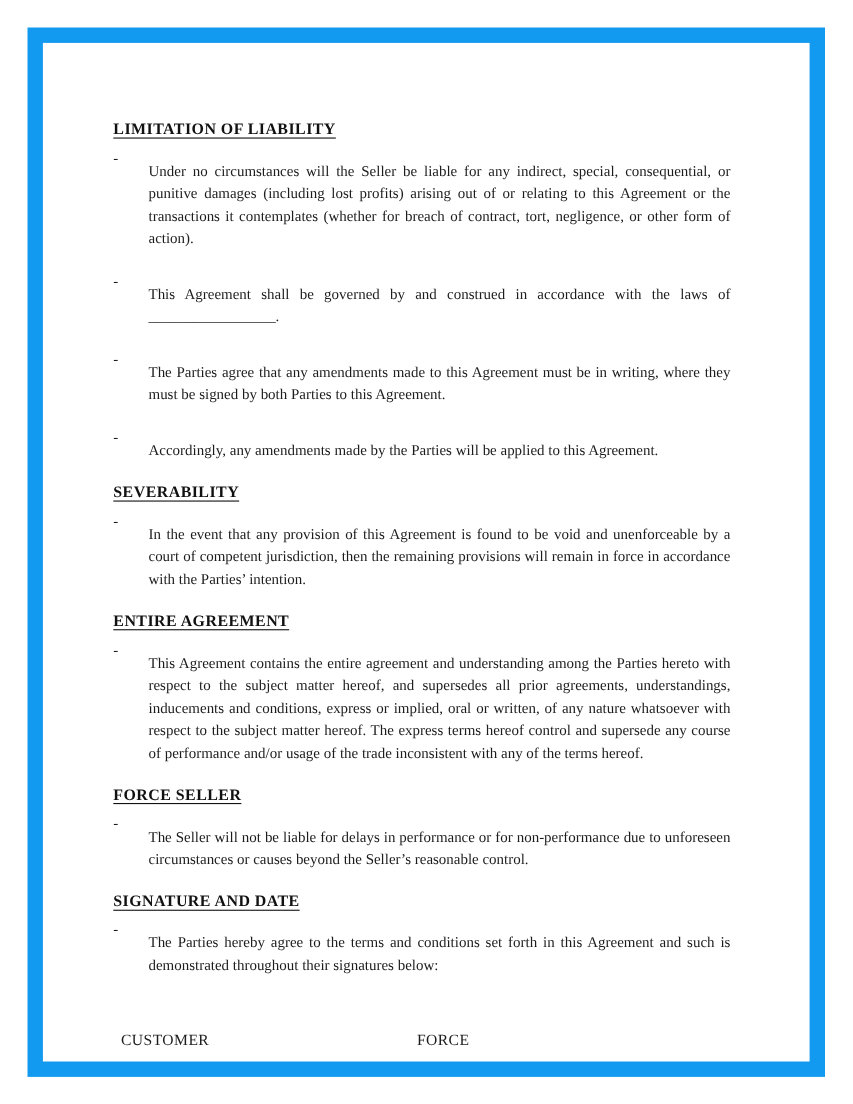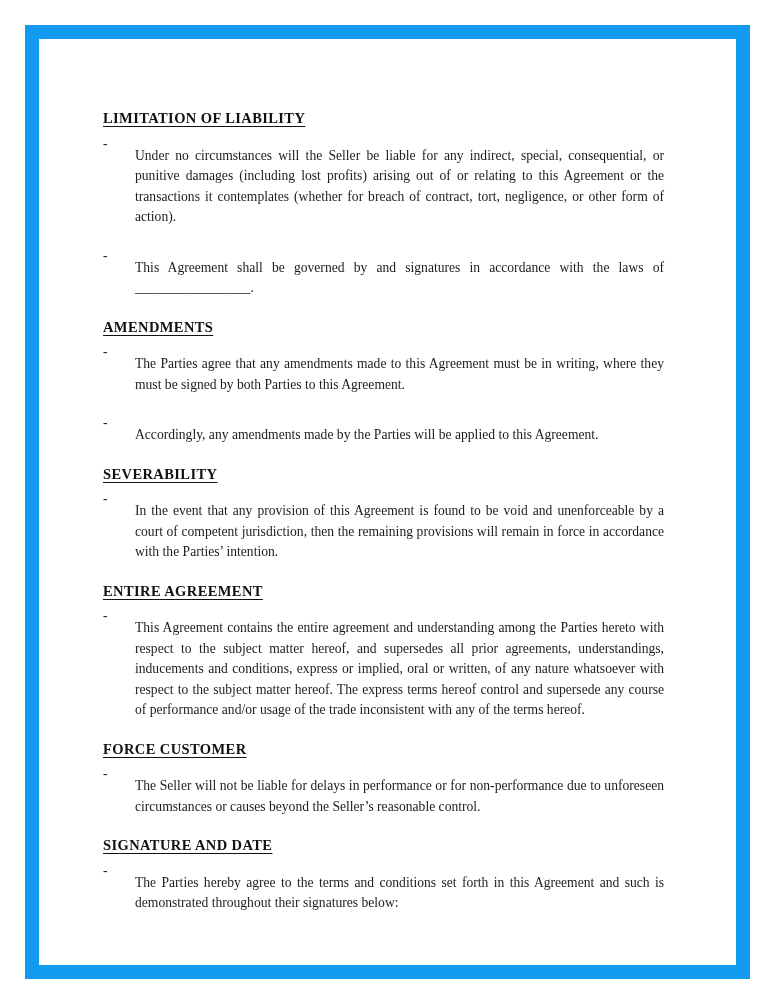--- a/index.html
+++ b/index.html
@@ -93,25 +93,24 @@
         <section>
           <h2 class="sec-heading">LIMITATION OF LIABILITY</h2>
           <div class="bullet">
             <span class="bullet-marker">-</span>
             <p class="bullet-text">Under no circumstances will the Seller be liable for any indirect, special, consequential, or punitive damages (including lost profits) arising out of or relating to this Agreement or the transactions it contemplates (whether for breach of contract, tort, negligence, or other form of action).</p>
           </div>
         </section>
         <section>
           <div class="bullet">
             <span class="bullet-marker">-</span>
-            <p class="bullet-text">This Agreement shall be governed by and signatures in accordance with the laws of _________________.</p>
+            <p class="bullet-text">This Agreement shall be governed by and construed in accordance with the laws of _________________.</p>
           </div>
         </section>
         <section>
-          <h2 class="sec-heading">AMENDMENTS</h2>
           <div class="bullet">
             <span class="bullet-marker">-</span>
             <p class="bullet-text">The Parties agree that any amendments made to this Agreement must be in writing, where they must be signed by both Parties to this Agreement.</p>
           </div>
           <div class="bullet">
             <span class="bullet-marker">-</span>
             <p class="bullet-text">Accordingly, any amendments made by the Parties will be applied to this Agreement.</p>
           </div>
         </section>
         <section>
@@ -122,21 +121,21 @@
           </div>
         </section>
         <section>
           <h2 class="sec-heading">ENTIRE AGREEMENT</h2>
           <div class="bullet">
             <span class="bullet-marker">-</span>
             <p class="bullet-text">This Agreement contains the entire agreement and understanding among the Parties hereto with respect to the subject matter hereof, and supersedes all prior agreements, understandings, inducements and conditions, express or implied, oral or written, of any nature whatsoever with respect to the subject matter hereof. The express terms hereof control and supersede any course of performance and/or usage of the trade inconsistent with any of the terms hereof.</p>
           </div>
         </section>
         <section>
-          <h2 class="sec-heading">FORCE CUSTOMER</h2>
+          <h2 class="sec-heading">FORCE SELLER</h2>
           <div class="bullet">
             <span class="bullet-marker">-</span>
             <p class="bullet-text">The Seller will not be liable for delays in performance or for non-performance due to unforeseen circumstances or causes beyond the Seller’s reasonable control.</p>
           </div>
         </section>
         <section>
           <h2 class="sec-heading">SIGNATURE AND DATE</h2>
           <div class="bullet">
             <span class="bullet-marker">-</span>
             <p class="bullet-text">The Parties hereby agree to the terms and conditions set forth in this Agreement and such is demonstrated throughout their signatures below:</p>

